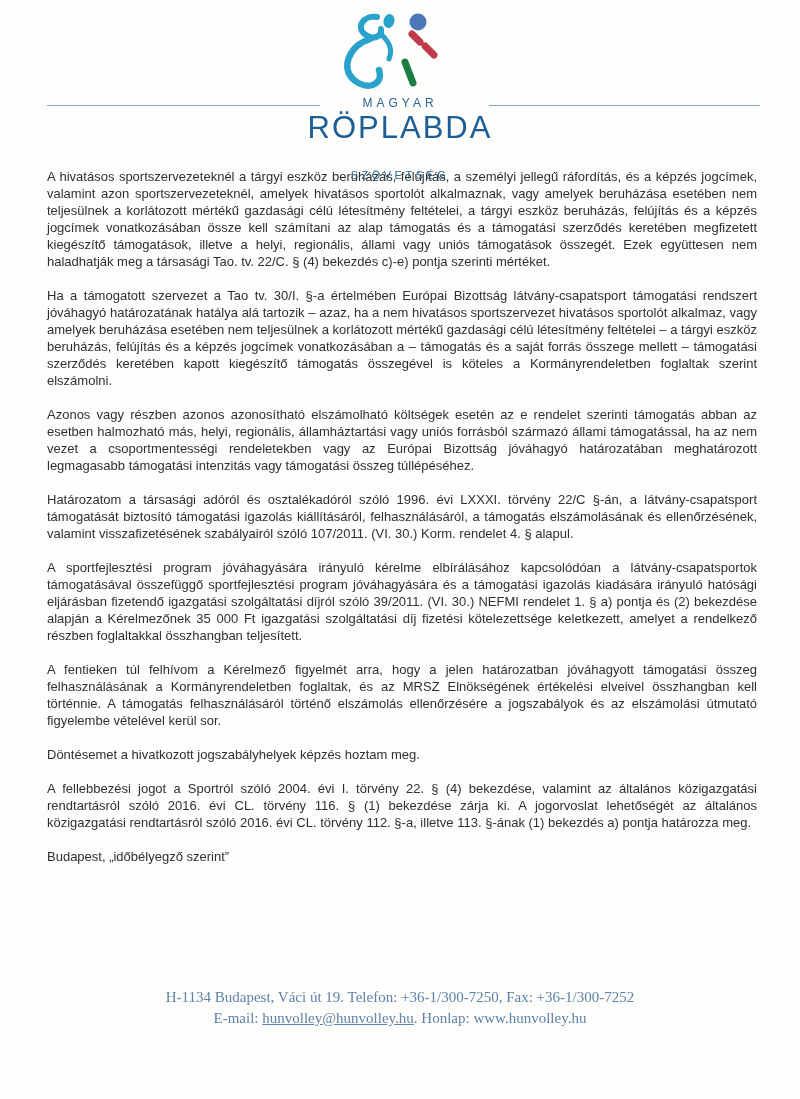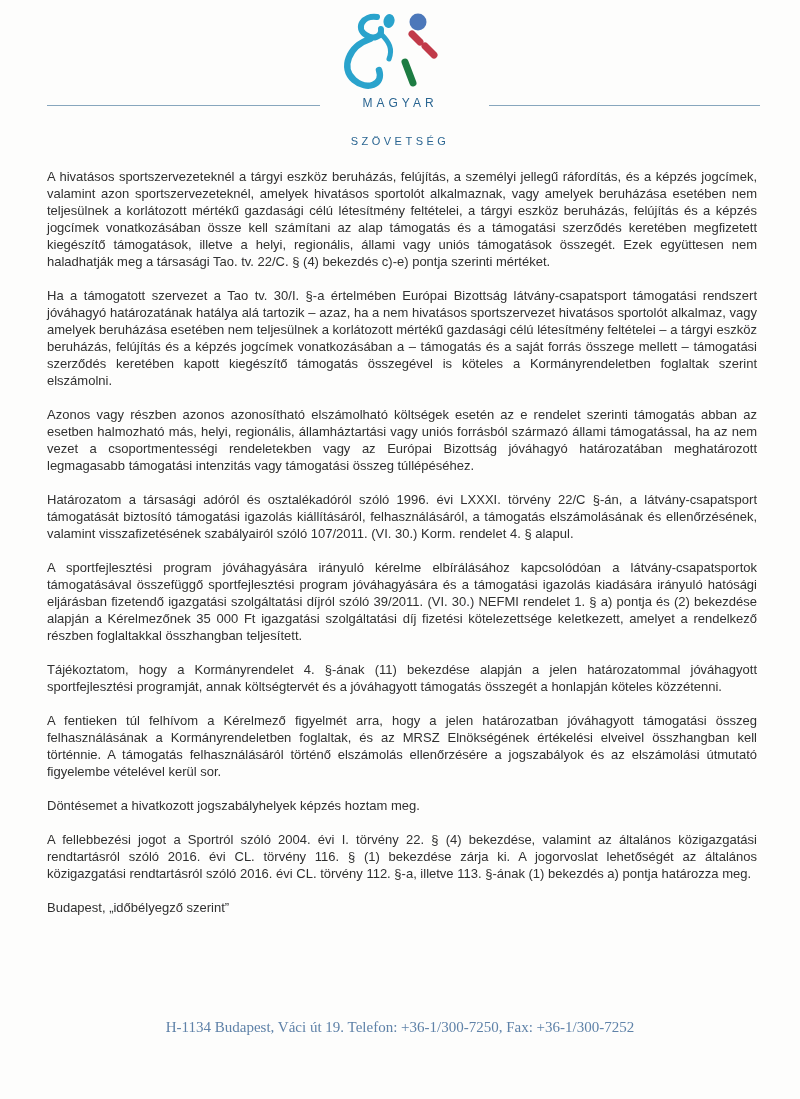--- a/index.html
+++ b/index.html
@@ -65,21 +65,21 @@
   }
   .para {
     margin: 0 0 17px 0;
     text-align: justify;
   }
   .para:last-child { margin-bottom: 6px; }
 
   
   .letter-footer {
     position: absolute;
-    top: 1017px; left: 0; right: 0;
+    top: 987px; left: 0; right: 0;
     text-align: center;
     font-family: "Liberation Serif", serif;
     font-size: 15px;
     line-height: 21px;
     color: #5f82a8;
   }
   .footer-email-link {
     color: #5f82a8;
     text-decoration: underline;
     cursor: pointer;
@@ -104,34 +104,35 @@
         <ellipse cx="64" cy="13" rx="5.5" ry="7" fill="#2aa3cc" transform="rotate(14 64 13)"></ellipse>
         <path d="M52 9 C38 7 30 20 41 27 C48 32 57 29 56 21" fill="none" stroke="#2aa3cc" stroke-width="6" stroke-linecap="round"></path>
         <path d="M57 27 C64 34 68 41 64 51" fill="none" stroke="#2aa3cc" stroke-width="5" stroke-linecap="round"></path>
         <path d="M45 31 C24 38 15 60 29 72 C42 83 59 77 54 62" fill="none" stroke="#2aa3cc" stroke-width="6.5" stroke-linecap="round"></path>
       </svg>
     </div>
     <div class="hrule hrule-left"></div>
     <div class="hrule hrule-right"></div>
     <div class="wordmark">
       <div class="wm-small">MAGYAR</div>
+      <div class="wm-large">RÖPLABDA</div>
       <div class="wm-small2">SZÖVETSÉG</div>
     </div>
   </header>
 
   <main class="letter-body">
     <p class="para">A hivatásos sportszervezeteknél a tárgyi eszköz beruházás, felújítás, a személyi jellegű ráfordítás, és a képzés jogcímek, valamint azon sportszervezeteknél, amelyek hivatásos sportolót alkalmaznak, vagy amelyek beruházása esetében nem teljesülnek a korlátozott mértékű gazdasági célú létesítmény feltételei, a tárgyi eszköz beruházás, felújítás és a képzés jogcímek vonatkozásában össze kell számítani az alap támogatás és a támogatási szerződés keretében megfizetett kiegészítő támogatások, illetve a helyi, regionális, állami vagy uniós támogatások összegét. Ezek együttesen nem haladhatják meg a társasági Tao. tv. 22/C. § (4) bekezdés c)-e) pontja szerinti mértéket.</p>
     <p class="para">Ha a támogatott szervezet a Tao tv. 30/I. §-a értelmében Európai Bizottság látvány-csapatsport támogatási rendszert jóváhagyó határozatának hatálya alá tartozik – azaz, ha a nem hivatásos sportszervezet hivatásos sportolót alkalmaz, vagy amelyek beruházása esetében nem teljesülnek a korlátozott mértékű gazdasági célú létesítmény feltételei – a tárgyi eszköz beruházás, felújítás és a képzés jogcímek vonatkozásában a – támogatás és a saját forrás összege mellett – támogatási szerződés keretében kapott kiegészítő támogatás összegével is köteles a Kormányrendeletben foglaltak szerint elszámolni.</p>
     <p class="para">Azonos vagy részben azonos azonosítható elszámolható költségek esetén az e rendelet szerinti támogatás abban az esetben halmozható más, helyi, regionális, államháztartási vagy uniós forrásból származó állami támogatással, ha az nem vezet a csoportmentességi rendeletekben vagy az Európai Bizottság jóváhagyó határozatában meghatározott legmagasabb támogatási intenzitás vagy támogatási összeg túllépéséhez.</p>
     <p class="para">Határozatom a társasági adóról és osztalékadóról szóló 1996. évi LXXXI. törvény 22/C §-án, a látvány-csapatsport támogatását biztosító támogatási igazolás kiállításáról, felhasználásáról, a támogatás elszámolásának és ellenőrzésének, valamint visszafizetésének szabályairól szóló 107/2011. (VI. 30.) Korm. rendelet 4. § alapul.</p>
     <p class="para">A sportfejlesztési program jóváhagyására irányuló kérelme elbírálásához kapcsolódóan a látvány-csapatsportok támogatásával összefüggő sportfejlesztési program jóváhagyására és a támogatási igazolás kiadására irányuló hatósági eljárásban fizetendő igazgatási szolgáltatási díjról szóló 39/2011. (VI. 30.) NEFMI rendelet 1. § a) pontja és (2) bekezdése alapján a Kérelmezőnek 35 000 Ft igazgatási szolgáltatási díj fizetési kötelezettsége keletkezett, amelyet a rendelkező részben foglaltakkal összhangban teljesített.</p>
-    <p class="para">Tájékoztatom, hogy a Kormányrendelet 4. §-ának (11) bekezdése alapján a jelen határozatommal jóváhagyott sportfejlesztési programját, annak költségtervét és a jóváhagyott támogatás összegét a honlapján köteles közzétenni.</p>
     <p class="para">A fentieken túl felhívom a Kérelmező figyelmét arra, hogy a jelen határozatban jóváhagyott támogatási összeg felhasználásának a Kormányrendeletben foglaltak, és az MRSZ Elnökségének értékelési elveivel összhangban kell történnie. A támogatás felhasználásáról történő elszámolás ellenőrzésére a jogszabályok és az elszámolási útmutató figyelembe vételével kerül sor.</p>
     <p class="para">Döntésemet a hivatkozott jogszabályhelyek képzés hoztam meg.</p>
     <p class="para">A fellebbezési jogot a Sportról szóló 2004. évi I. törvény 22. § (4) bekezdése, valamint az általános közigazgatási rendtartásról szóló 2016. évi CL. törvény 116. § (1) bekezdése zárja ki. A jogorvoslat lehetőségét az általános közigazgatási rendtartásról szóló 2016. évi CL. törvény 112. §-a, illetve 113. §-ának (1) bekezdés a) pontja határozza meg.</p>
     <p class="para">Budapest, „időbélyegző szerint”</p>
   </main>
 
   <footer class="letter-footer">
     <div class="f-line">H-1134 Budapest, Váci út 19. Telefon: +36-1/300-7250, Fax: +36-1/300-7252</div>
+    <div class="f-line"><span>E-mail: </span><a class="footer-email-link">hunvolley@hunvolley.hu</a><span>. Honlap: www.hunvolley.hu</span></div>
   </footer>
 
 </div>
 
 </body></html>

